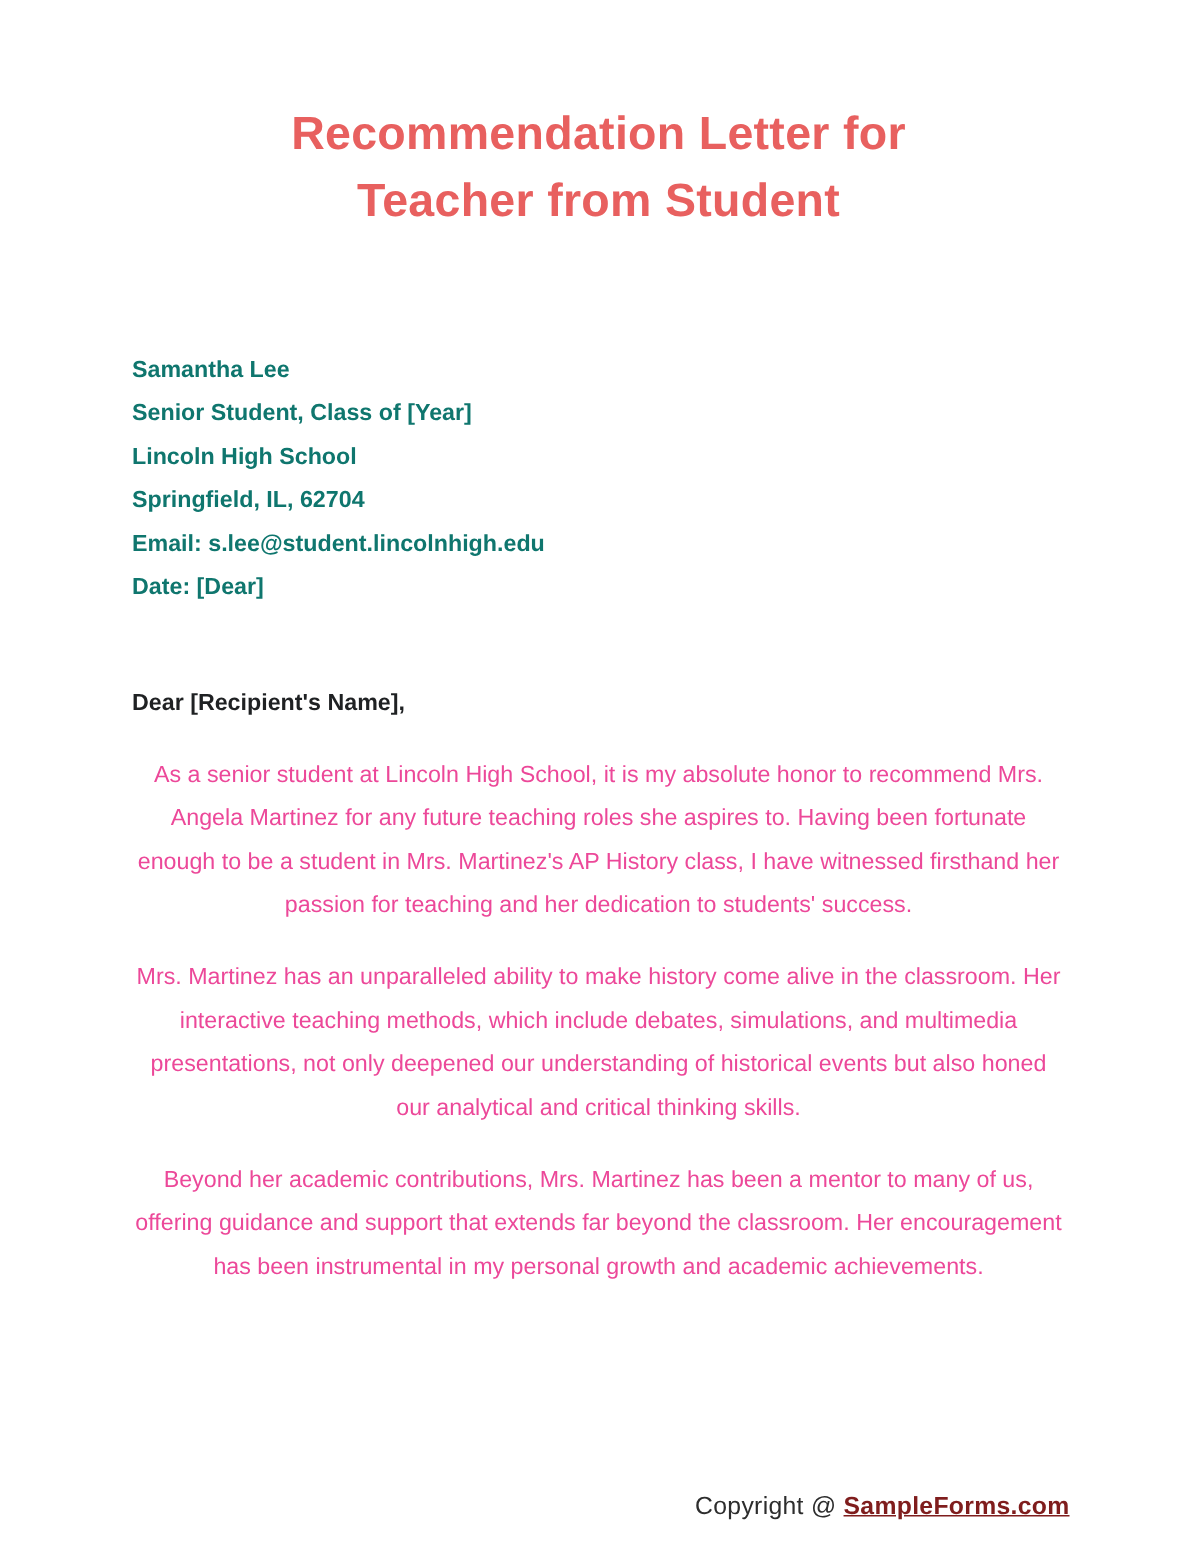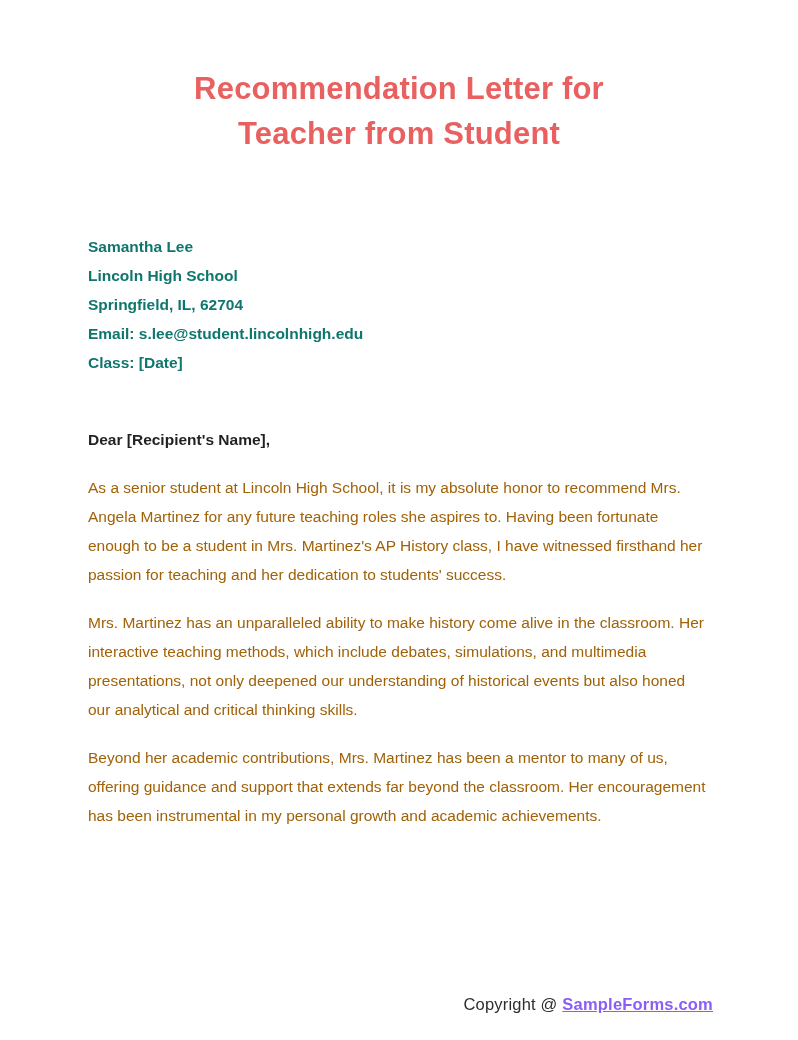--- a/index.html
+++ b/index.html
@@ -34,58 +34,60 @@
   }
   .salutation {
     margin-top: 48px;
     color: #1f2123;
     font-size: 15.5px;
     font-weight: 700;
     line-height: 29px;
   }
   .body-paragraph {
     margin-top: 19px;
-    color: #a16207;
+    color: #ec4899;
     font-size: 15.5px;
     font-weight: 400;
     line-height: 29px;
+    text-align: center;
   }
   .footer {
     position: absolute;
     right: 85px;
     bottom: 26px;
     font-size: 16.5px;
     color: #2d2d2d;
     letter-spacing: 0.2px;
   }
   .brand-link {
-    color: #8b5cf6;
+    color: #7f1d1d;
     font-weight: 700;
     text-decoration: underline;
     cursor: pointer;
   }
 </style>
 </head>
 <body>
 
 <div class="page">
 
   <h1 class="doc-title">
       <span style="display:block">Recommendation Letter for</span>
       <span style="display:block">Teacher from Student</span>
     </h1>
 
   <div class="content">
 
     <div class="sender-block">
       <div>Samantha Lee</div>
+      <div>Senior Student, Class of [Year]</div>
       <div>Lincoln High School</div>
       <div>Springfield, IL, 62704</div>
       <div>Email: s.lee@student.lincolnhigh.edu</div>
-      <div>Class: [Date]</div>
+      <div>Date: [Dear]</div>
     </div>
 
     <div class="salutation">Dear [Recipient's Name],</div>
 
     <p class="body-paragraph">As a senior student at Lincoln High School, it is my absolute honor to recommend Mrs. Angela Martinez for any future teaching roles she aspires to. Having been fortunate enough to be a student in Mrs. Martinez's AP History class, I have witnessed firsthand her passion for teaching and her dedication to students' success.</p>
     <p class="body-paragraph">Mrs. Martinez has an unparalleled ability to make history come alive in the classroom. Her interactive teaching methods, which include debates, simulations, and multimedia presentations, not only deepened our understanding of historical events but also honed our analytical and critical thinking skills.</p>
     <p class="body-paragraph">Beyond her academic contributions, Mrs. Martinez has been a mentor to many of us, offering guidance and support that extends far beyond the classroom. Her encouragement has been instrumental in my personal growth and academic achievements.</p>
 
   </div>
 

